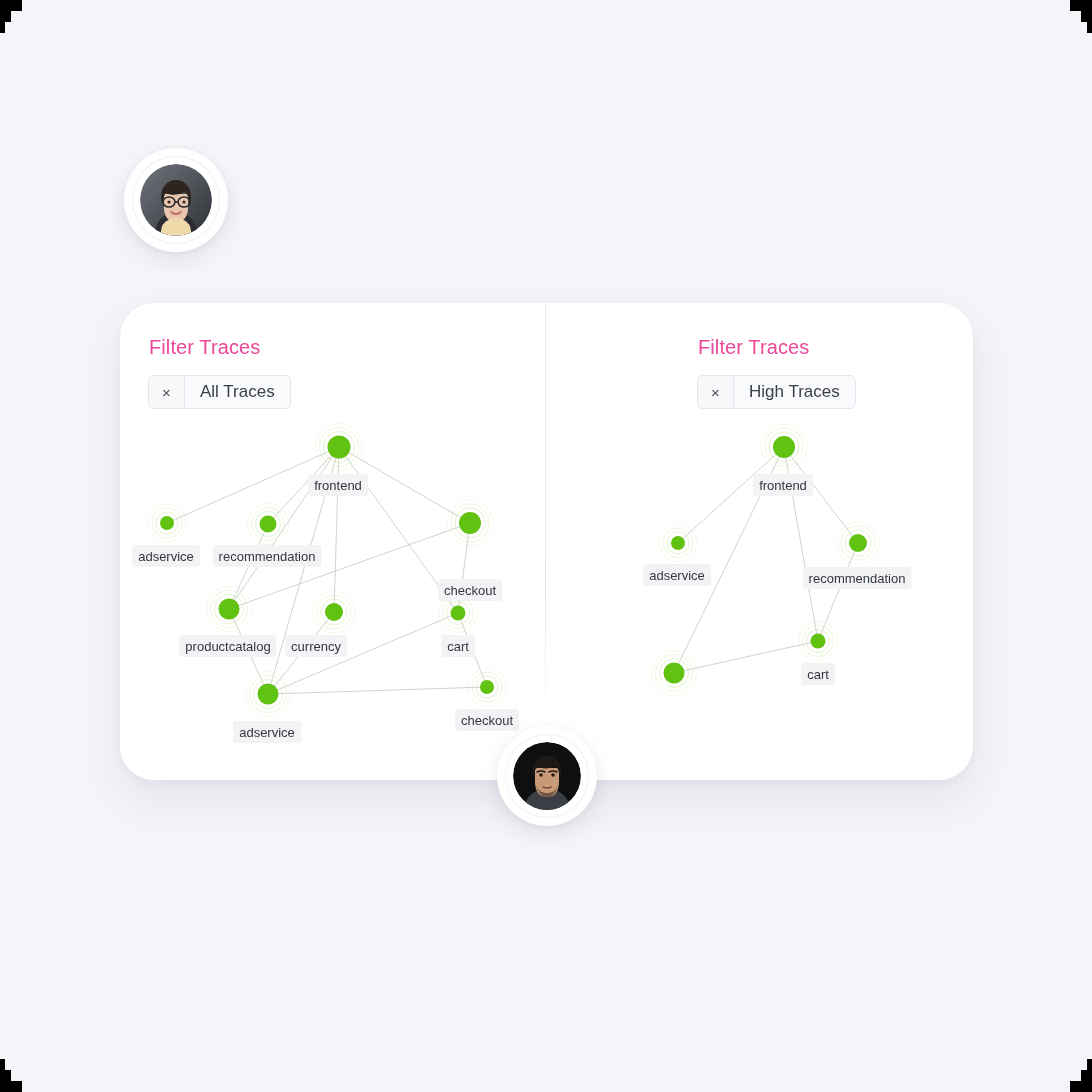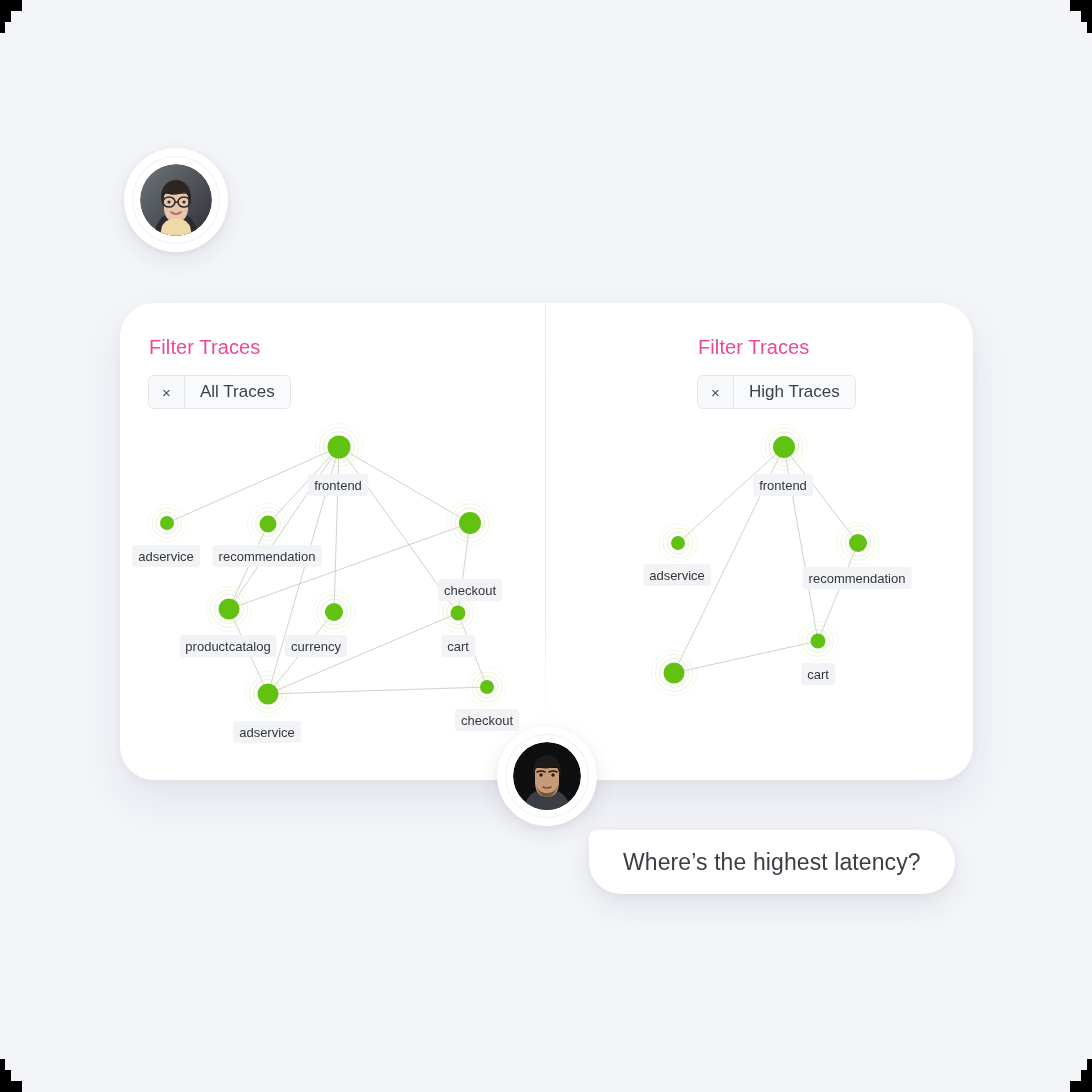--- a/index.html
+++ b/index.html
@@ -365,15 +365,14 @@
             <circle cx="28" cy="33" r="1.7" fill="#241a14"></circle>
             <circle cx="40" cy="33" r="1.7" fill="#241a14"></circle>
             <path d="M24 30q4-2 8 0M36 30q4-2 8 0" stroke="#241a14" stroke-width="1.5" fill="none" stroke-linecap="round"></path>
             <path d="M30 45q4 2 8 0" stroke="#7a4b3c" stroke-width="1.6" fill="none" stroke-linecap="round"></path>
           </g>
         </svg>
       </div>
     </div>
   </div>
 
-  <div class="bubble" id="bubble-bottom">Where’s the highest latency?</div>
 
 </div>
 
 </body></html>

